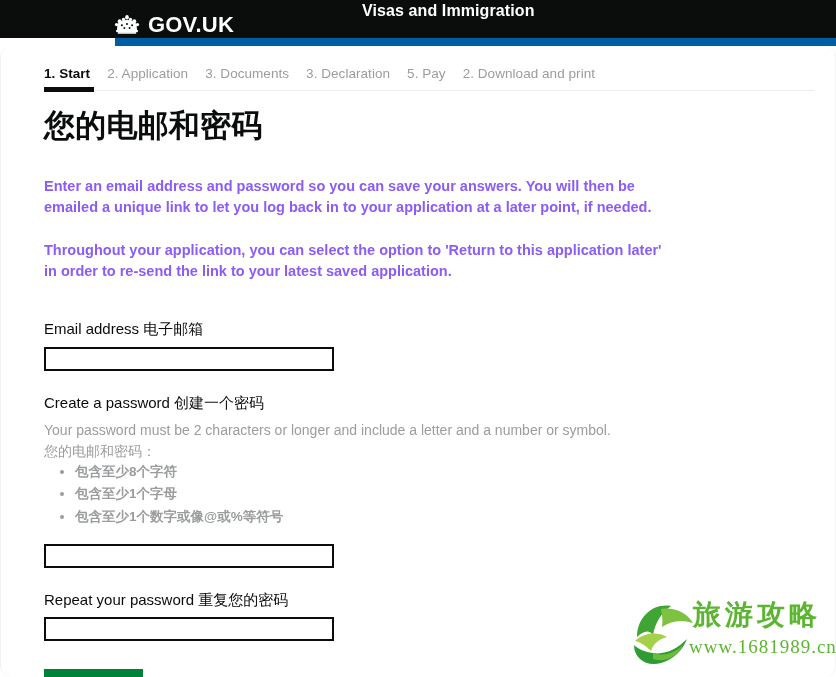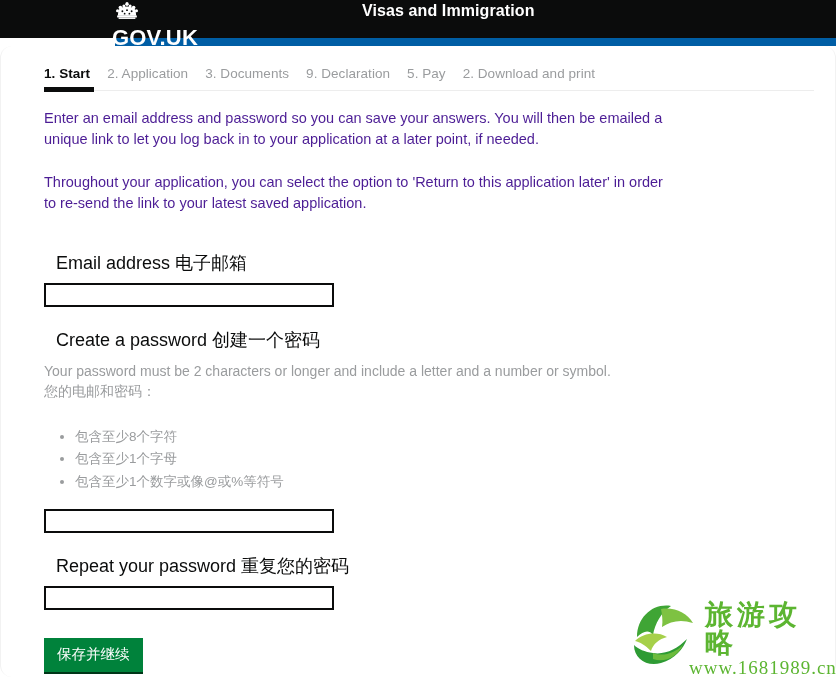--- a/index.html
+++ b/index.html
@@ -23,24 +23,23 @@
     background: #0b0c0c;
     display: flex;
     align-items: center;
   }
   .gov-brand {
     position: absolute;
     left: 112px;
     top: 0;
     height: 49px;
     display: flex;
-    align-items: flex-start;
+    align-items: center;
     gap: 6px;
     text-decoration: none;
-    flex-direction: column;
   }
   .crown-icon {
     display: block;
     width: 30px;
     height: 22px;
     margin-top: 1px;
   }
   .gov-wordmark {
     color: #ffffff;
     font-size: 22px;
@@ -147,33 +146,34 @@
     font-weight: bold;
     margin: 0 0 32px 0;
     line-height: 1.15;
     letter-spacing: 0.2px;
     color: #0b0c0c;
   }
   p.body-copy {
     font-size: 14.5px;
     line-height: 1.48;
     margin: 0 0 21px 0;
-    color: #4c1d95;
+    color: #8b5cf6;
     max-width: 620px;
+    font-weight: bold;
   }
 
   
   .form-group {
     margin: 0 0 0 0;
   }
   .field-label {
     display: block;
-    font-size: 18px;
-    color: #0b0c0c;
-    margin: 0 0 8px 12px;
+    font-size: 15px;
+    color: #0b0c0c;
+    margin: 0 0 8px 0;
     line-height: 1.3;
   }
   .text-input {
     display: block;
     box-sizing: border-box;
     width: 290px;
     height: 24px;
     border: 2px solid #0b0c0c;
     background: #ffffff;
     border-radius: 0;
@@ -183,23 +183,24 @@
     color: #0b0c0c;
     outline: none;
   }
   .hint {
     font-size: 14px;
     color: #9a9c9e;
     line-height: 1.45;
     margin: 0;
   }
   ul.hint-list {
-    margin: 25px 0 0 0;
+    margin: 0 0 0 0;
     padding-left: 31px;
     list-style: disc;
+    font-weight: bold;
   }
   ul.hint-list li {
     font-size: 13.5px;
     color: #9a9c9e;
     line-height: 1.65;
   }
 
   .spacer-16 { height: 16px; }
   .spacer-22 { height: 22px; }
   .spacer-28 { height: 28px; }
@@ -223,33 +224,33 @@
   .watermark {
     position: absolute;
     right: 8px;
     bottom: 6px;
     width: 196px;
     height: 76px;
     pointer-events: none;
   }
   .wm-text {
     position: absolute;
-    left: 74px;
+    left: 62px;
     top: 6px;
     font-family: "Liberation Serif", serif;
     font-size: 28px;
     font-weight: bold;
     color: #5cb531;
     letter-spacing: 4px;
     line-height: 1;
   }
   .wm-url {
     position: absolute;
     left: 58px;
-    top: 63px;
+    top: 42px;
     font-family: "Liberation Serif", serif;
     font-size: 19px;
     color: #5cb531;
     letter-spacing: 1px;
     line-height: 1;
   }
   .wm-mark {
     position: absolute;
     left: 0;
     top: 2px;
@@ -293,30 +294,31 @@
   <div class="stripe-blue"></div>
 </div>
 
 <div class="page-frame">
 
   <nav class="step-nav">
     <ul class="step-list">
       <li class="step-item active">1. Start</li>
       <li class="step-item">2. Application</li>
       <li class="step-item">3. Documents</li>
-      <li class="step-item">9. Declaration</li>
+      <li class="step-item">3. Declaration</li>
       <li class="step-item">5. Pay</li>
       <li class="step-item">2. Download and print</li>
     </ul>
     <div class="step-rule"></div>
     <div class="step-active-bar"></div>
   </nav>
 
   <main class="content">
 
+    <h1 class="page-title">您的电邮和密码</h1>
 
     <p class="body-copy">Enter an email address and password so you can save your answers. You will then be emailed a unique link to let you log back in to your application at a later point, if needed.</p>
     <p class="body-copy">Throughout your application, you can select the option to 'Return to this application later' in order to re-send the link to your latest saved application.</p>
 
     <div class="spacer-16"></div>
 
     
     <div class="form-group">
       <label class="field-label" for="email-input">Email address 电子邮箱</label>
       <input id="email-input" class="text-input" type="text" placeholder="" style="">

